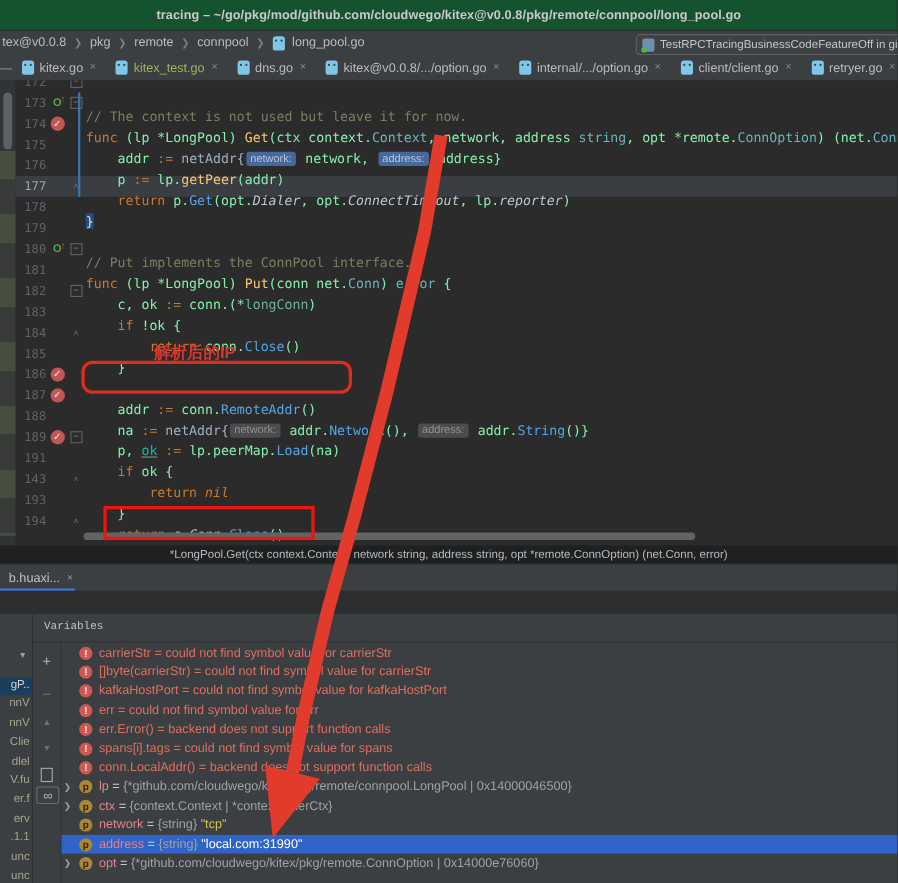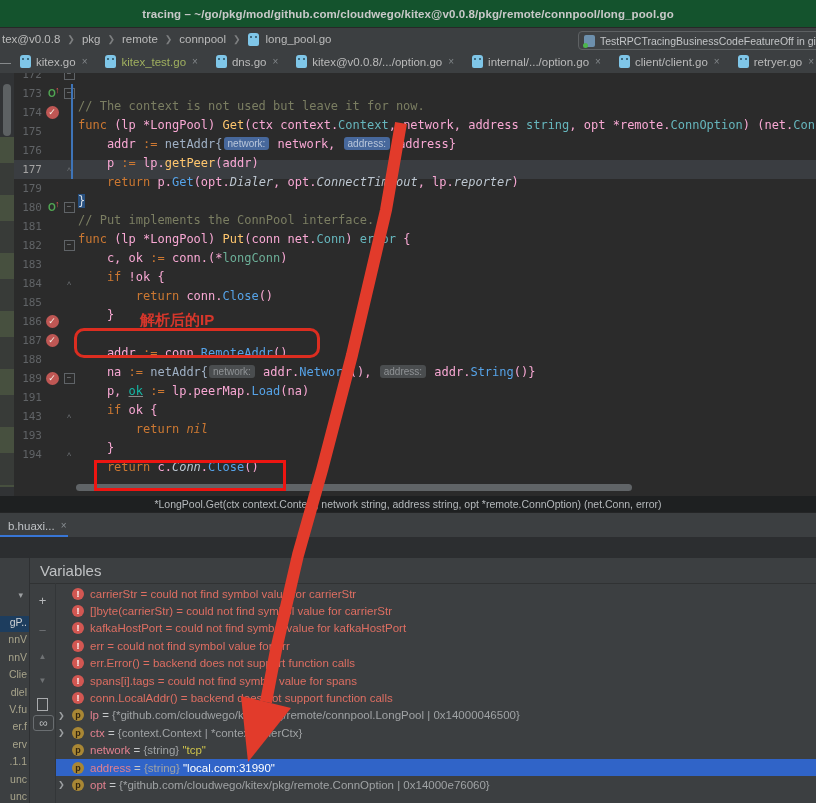--- a/index.html
+++ b/index.html
@@ -48,21 +48,21 @@
   .cl{display:flex;height:19px;align-items:stretch;}
   .gut{width:64px;display:flex;align-items:center;flex:none;}
   .gut .num{width:28px;text-align:right;font-family:"DejaVu Sans Mono",monospace;font-size:11px;color:#606366;}
   .gut .ic{width:20px;display:flex;justify-content:center;align-items:center;}
   .gut .fold{width:14px;display:flex;justify-content:center;align-items:center;}
   .code{flex:1;font-family:"DejaVu Sans Mono",monospace;font-size:12px;line-height:19px;white-space:pre;margin-top:32px;}
   .cl.exec .code{background:#2d5c9e;}
   .cl.bp   .code{background:#714545;}
   .cl.caret{background:#3a3d41;}
   .cl.caret .num{color:#a4a3a3;}
-  .t-d{color:#f9a8d4}.t-k{color:#cc7832}.t-ki{color:#cc7832;font-style:italic}
+  .t-d{color:#86efac}.t-k{color:#cc7832}.t-ki{color:#cc7832;font-style:italic}
   .t-fn{color:#ffc66d}.t-mb{color:#56a3e8}.t-ty{color:#66b6bd}
   .t-tyi{color:#6caf98;}.t-fi{color:#bcc6d0;font-style:italic}
   .t-cm{color:#7b7e62}.t-dim{color:#9fb0c4}
   .t-ul{color:#14b8a6;text-decoration:underline;text-decoration-color:#8a8a8a;}
   .t-brk{color:#d8dee5;background:#28507f;}
   .t-hint{display:inline-block;background:#4a4d4f;color:#8f9295;font-size:10px;line-height:13px;
           border-radius:3px;padding:0 4px;margin:0 1px;vertical-align:1px;font-family:"Liberation Sans",sans-serif;}
   .cl.exec .t-hint{background:#47689c;color:#b9c6da;}
   .g-bp{width:13px;height:13px;border-radius:50%;background:#bf5754;color:#f4efe5;font-size:9px;line-height:13px;text-align:center;}
   .g-ovr{color:#51a653;font-size:10px;font-weight:bold;position:relative;}
@@ -85,21 +85,21 @@
   #dbgtabs{left:0;top:512px;width:816px;height:25px;background:#3c3f41;border-top:1px solid #242526;display:flex;}
   #dbgtab{display:flex;align-items:center;gap:6px;padding:0 8px;position:relative;}
   #dbgtab .lbl{font-size:11.5px;color:#c0c3c6;}
   #dbgtab .x{font-size:10px;color:#8a8f93;}
   #dbgtab:after{content:"";position:absolute;left:0;bottom:0;width:68px;height:3px;background:#3876d6;}
   #gapstrip{left:0;top:537px;width:816px;height:21px;background:#2c2e30;}
 
   
   #varspanel{left:0;top:558px;width:816px;height:245px;background:#3c3f41;}
   #vhdr{position:absolute;left:30px;top:0;width:786px;height:25px;border-bottom:1px solid #303233;display:flex;align-items:center;}
-  #vhdr .t{font-size:15px;color:#bfc1c3;padding-left:10px;}
+  #vhdr .t{font-size:10px;color:#bfc1c3;padding-left:10px;font-family:Liberation Mono, monospace;}
   #vsep1{position:absolute;left:29px;top:0;width:1px;height:245px;background:#2e3032;}
   #vsep2{position:absolute;left:55px;top:25px;width:1px;height:220px;background:#333638;}
   #sliver{position:absolute;left:0;top:0;width:29px;height:245px;}
   #sliver .dd{position:absolute;right:6px;top:32px;color:#9da0a2;font-size:9px;}
   .sl-item{position:absolute;left:0;width:27px;height:16px;font-size:10.5px;color:#a8a48b;text-align:right;padding-right:2px;
            overflow:hidden;white-space:nowrap;}
   .sl-item.sel{background:#1d3d5e;color:#cfd2d4;}
   #vtoolbar{position:absolute;left:30px;top:25px;width:25px;height:220px;}
   .vtb{position:absolute;left:3px;width:19px;height:18px;display:flex;align-items:center;justify-content:center;
        color:#b6b8ba;font-size:13px;}
@@ -259,20 +259,28 @@
           <span class="num">177</span>
           <span class="ic"></span>
           <span class="fold">
             <span class="fold-e">˄</span>
           </span>
         </div>
         <div class="code"><span class="t-brk">}</span></div>
       </div>
       <div class="cl">
         <div class="gut">
+          <span class="num">178</span>
+          <span class="ic"></span>
+          <span class="fold"></span>
+        </div>
+        <div class="code"></div>
+      </div>
+      <div class="cl">
+        <div class="gut">
           <span class="num">179</span>
           <span class="ic"></span>
           <span class="fold"></span>
         </div>
         <div class="code"><span class="t-cm">// Put implements the ConnPool interface.</span></div>
       </div>
       <div class="cl">
         <div class="gut">
           <span class="num">180</span>
           <span class="ic">

